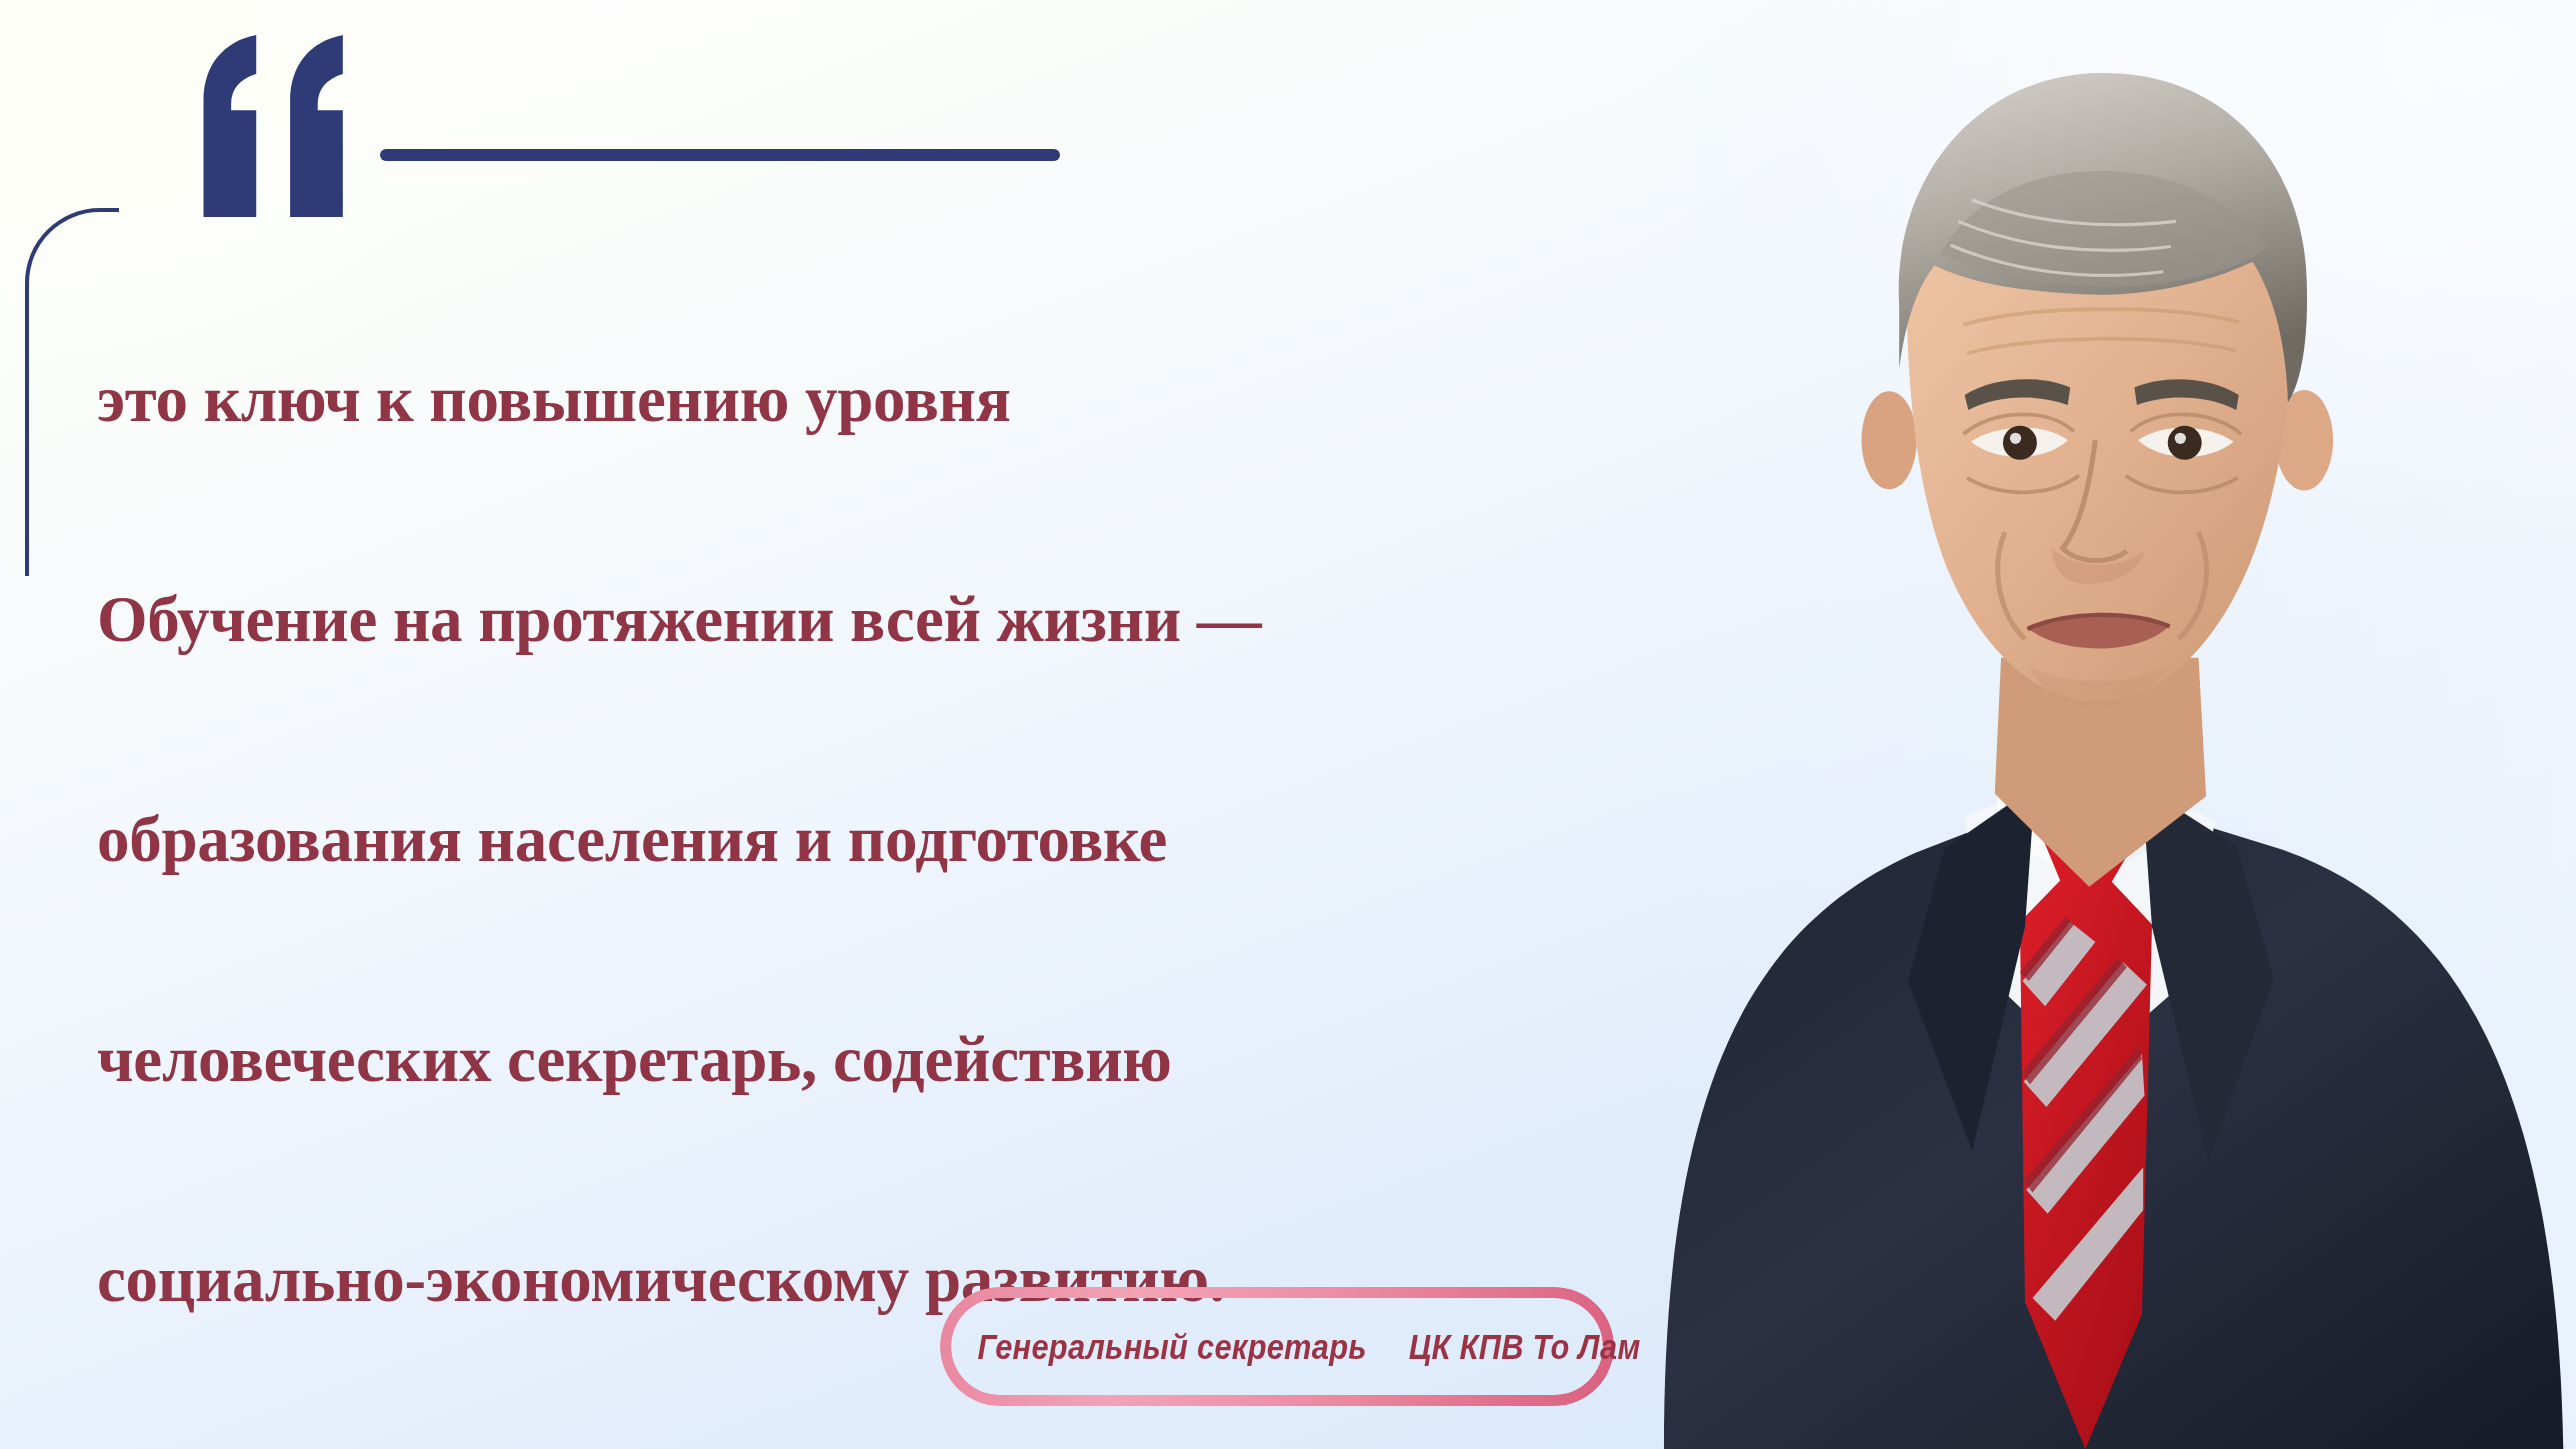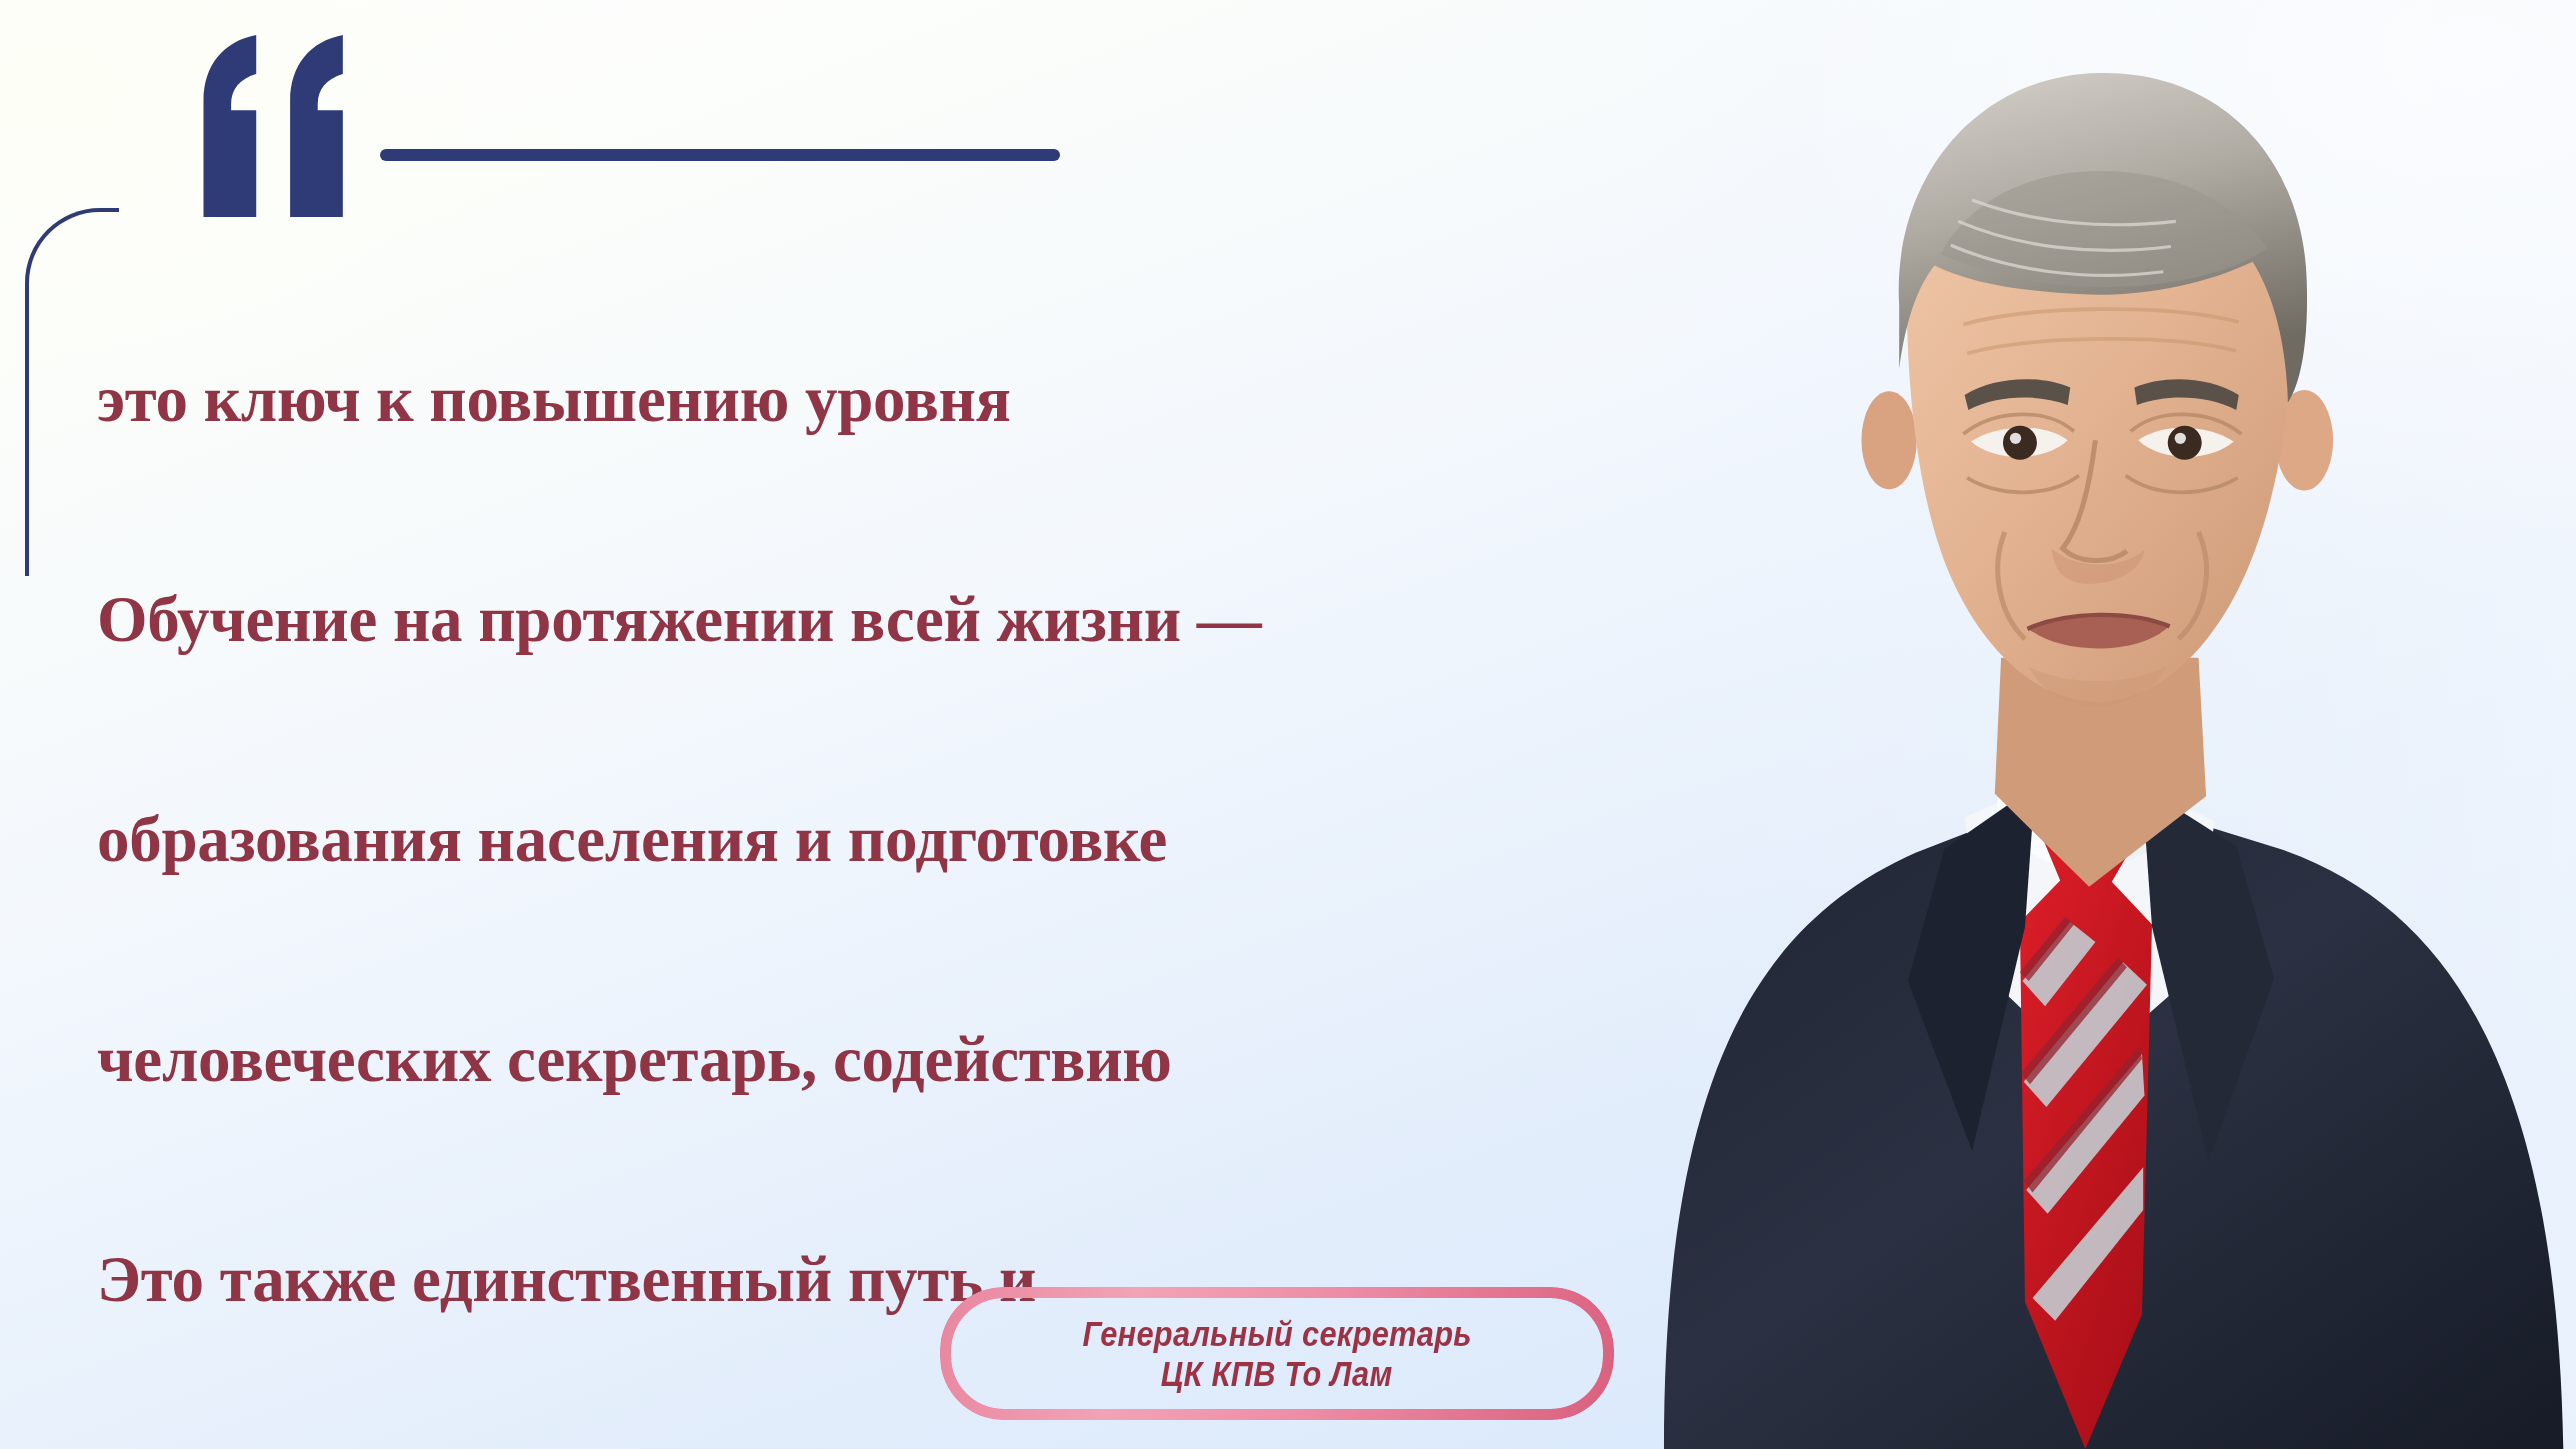--- a/index.html
+++ b/index.html
@@ -47,27 +47,27 @@
     font-size:65px;
     line-height:110px;
     letter-spacing:-0.3px;
     white-space:pre-line;
     text-rendering:optimizeLegibility;
   }
   .quote-text .ln{display:block;}
 
   
   .attribution{
-    position:absolute;left:941px;top:1288px;width:672px;height:131px;
+    position:absolute;left:941px;top:1288px;width:672px;height:117px;
     border-radius:63px;
     border:10.7px solid #ef8ba4;
     box-sizing:border-box;
     background:transparent;
-    display:flex;flex-direction:column;
-    align-items:center;justify-content:center;
+    display:flex;flex-direction:row;
+    align-items:center;justify-content:space-between;
     z-index:5;
   }
   .attribution::before{
     content:"";position:absolute;inset:-10.7px;border-radius:63px;
     padding:10.7px;
     background:linear-gradient(105deg,#e8869f 0%,#f2a3b6 28%,#ee8ea6 55%,#d9607e 100%);
     -webkit-mask:linear-gradient(#000 0 0) content-box, linear-gradient(#000 0 0);
     -webkit-mask-composite:xor;mask-composite:exclude;
     pointer-events:none;
   }
@@ -104,20 +104,21 @@
     </svg>
   </div>
 
   <div class="rule"></div>
 
   <div class="quote-text">
     <span class="ln">это ключ к повышению уровня</span>
     <span class="ln">Обучение на протяжении всей жизни —</span>
     <span class="ln">образования населения и подготовке</span>
     <span class="ln">человеческих секретарь, содействию</span>
+    <span class="ln">социально-экономическому развитию.</span>
     <span class="ln">Это также единственный путь и</span>
     
     
     
   </div>
 
   <div class="attribution">
     <div class="att-line">Генеральный секретарь</div>
     <div class="att-line">ЦК КПВ То Лам</div>
   </div>

